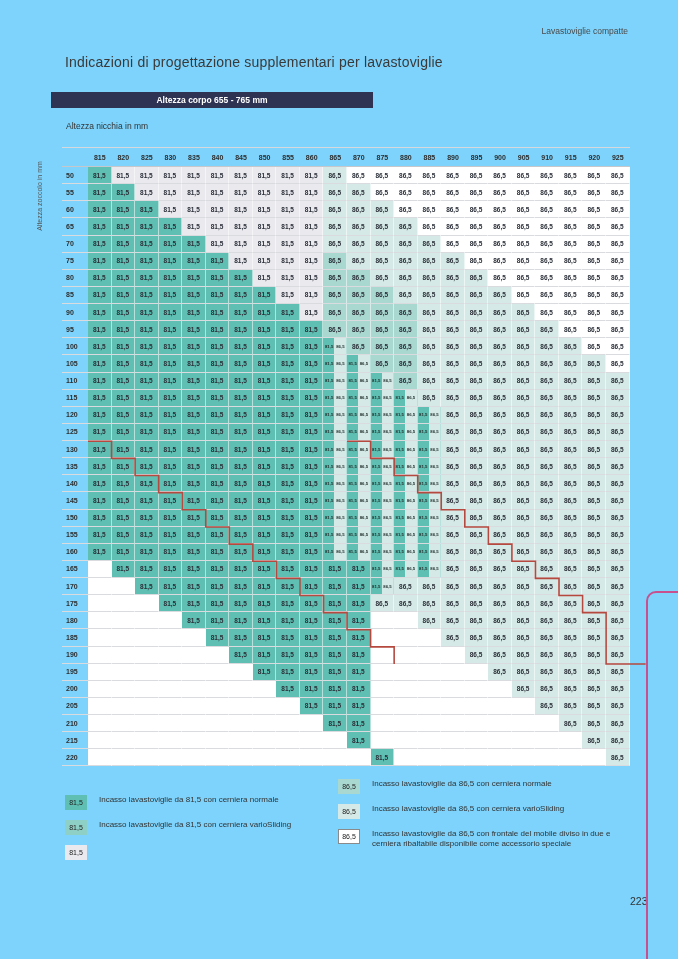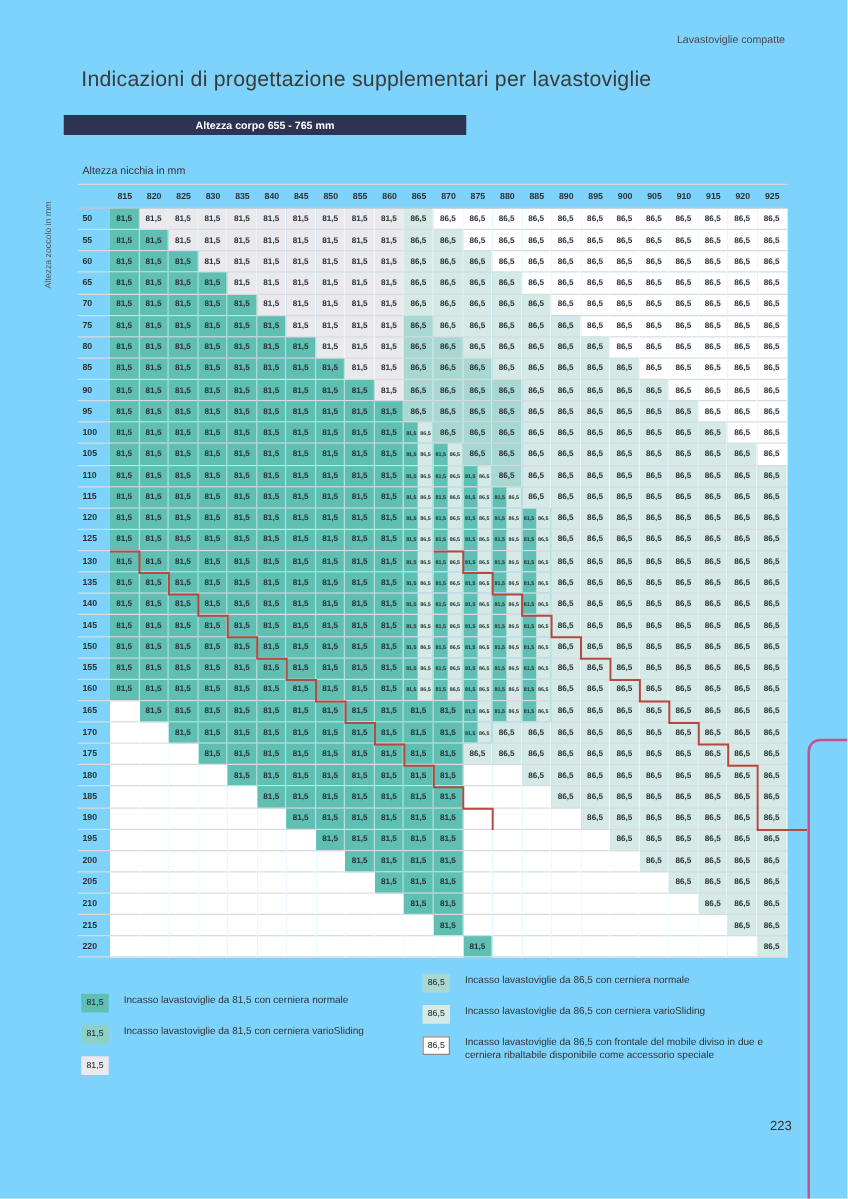--- a/index.html
+++ b/index.html
@@ -1,25 +1,25 @@
 <!DOCTYPE html>
 <html style="--navy: #2e3354; --dark: #5fbfb2; --gray: #e9e9ee; --med: #a9d8d1; --light: #d5eae6; --red: #b5493f; --pink: #c9508e; --sw81vs: #8fd0c6;"><head>
 <meta charset="utf-8">
 <style>
   html,body{margin:0;padding:0;background:#fff;}
   .page{
     position:relative;width:678px;height:959px;background:#7dd3fc;
     font-family:"Liberation Sans",sans-serif;overflow:hidden;
   }
   .section-tag{position:absolute;top:26px;right:50px;font-size:8.5px;color:#4a4a4a;}
-  .page-title{position:absolute;left:65px;top:54px;margin:0;font-size:17px;font-weight:400;color:#3a3a3a;letter-spacing:.2px;text-align:center;}
+  .page-title{position:absolute;left:65px;top:54px;margin:0;font-size:14px;font-weight:400;color:#3a3a3a;letter-spacing:.2px;text-align:center;}
   .navy-bar{position:absolute;height:16px;background:var(--navy);color:#fff;font-size:8.5px;font-weight:700;display:flex;align-items:center;justify-content:center;}
   .bar-left{left:51px;top:92px;width:322px;}
   .bar-right{left:320px;top:119px;width:306px;height:17px;}
-  .niche-label{position:absolute;left:66px;top:121px;font-size:8.5px;color:#333;margin-top:10px;}
+  .niche-label{position:absolute;left:66px;top:121px;font-size:8.5px;color:#333;}
   .plinth-label{position:absolute;left:36px;top:148px;width:96px;font-size:7px;color:#555;
     transform:rotate(-90deg) translateX(-100%);transform-origin:0 0;text-align:center;}
   .grid{
     position:absolute;left:62px;top:147px;display:grid;
     grid-template-columns:26px repeat(23,23.55px);
     grid-template-rows:20px;grid-auto-rows:17.14px;
   }
   .ch{font-size:7px;font-weight:700;color:#2e2e2e;display:flex;align-items:center;justify-content:center;
     border-top:1px solid #d7d8dc;border-bottom:1px solid #c6c7cb;box-sizing:border-box;}
   .rh{font-size:7px;font-weight:700;color:#2e2e2e;display:flex;align-items:center;padding-left:4px;
@@ -42,21 +42,21 @@
     font-size:7px;font-weight:400;color:#222;box-sizing:border-box;}
   .sw-d{background:var(--dark);}
   .sw-m81{background:var(--sw81vs);}
   .sw-g{background:var(--gray);}
   .sw-m86{background:var(--med);}
   .sw-l86{background:var(--light);}
   .sw-w86{background:#fff;border:1px solid #8a8a8a;}
   .sw-red{background:none;border-left:2px solid var(--red);border-bottom:2px solid var(--red);
     height:16px;flex-basis:12px;margin-left:2px;margin-right:20px;}
   .lg-text{font-size:8px;color:#333;line-height:1.3;}
-  .page-number{position:absolute;top:895px;left:616px;font-size:10.5px;color:#333;}
+  .page-number{position:absolute;top:895px;left:630px;font-size:10.5px;color:#333;}
   .pink-box{position:absolute;left:646px;top:591px;width:110px;height:420px;
     border:2px solid var(--pink);border-radius:10px;background:none;}
 </style>
 </head>
 <body>
 
 <div class="page">
 
   <div class="section-tag">Lavastoviglie compatte</div>
 

